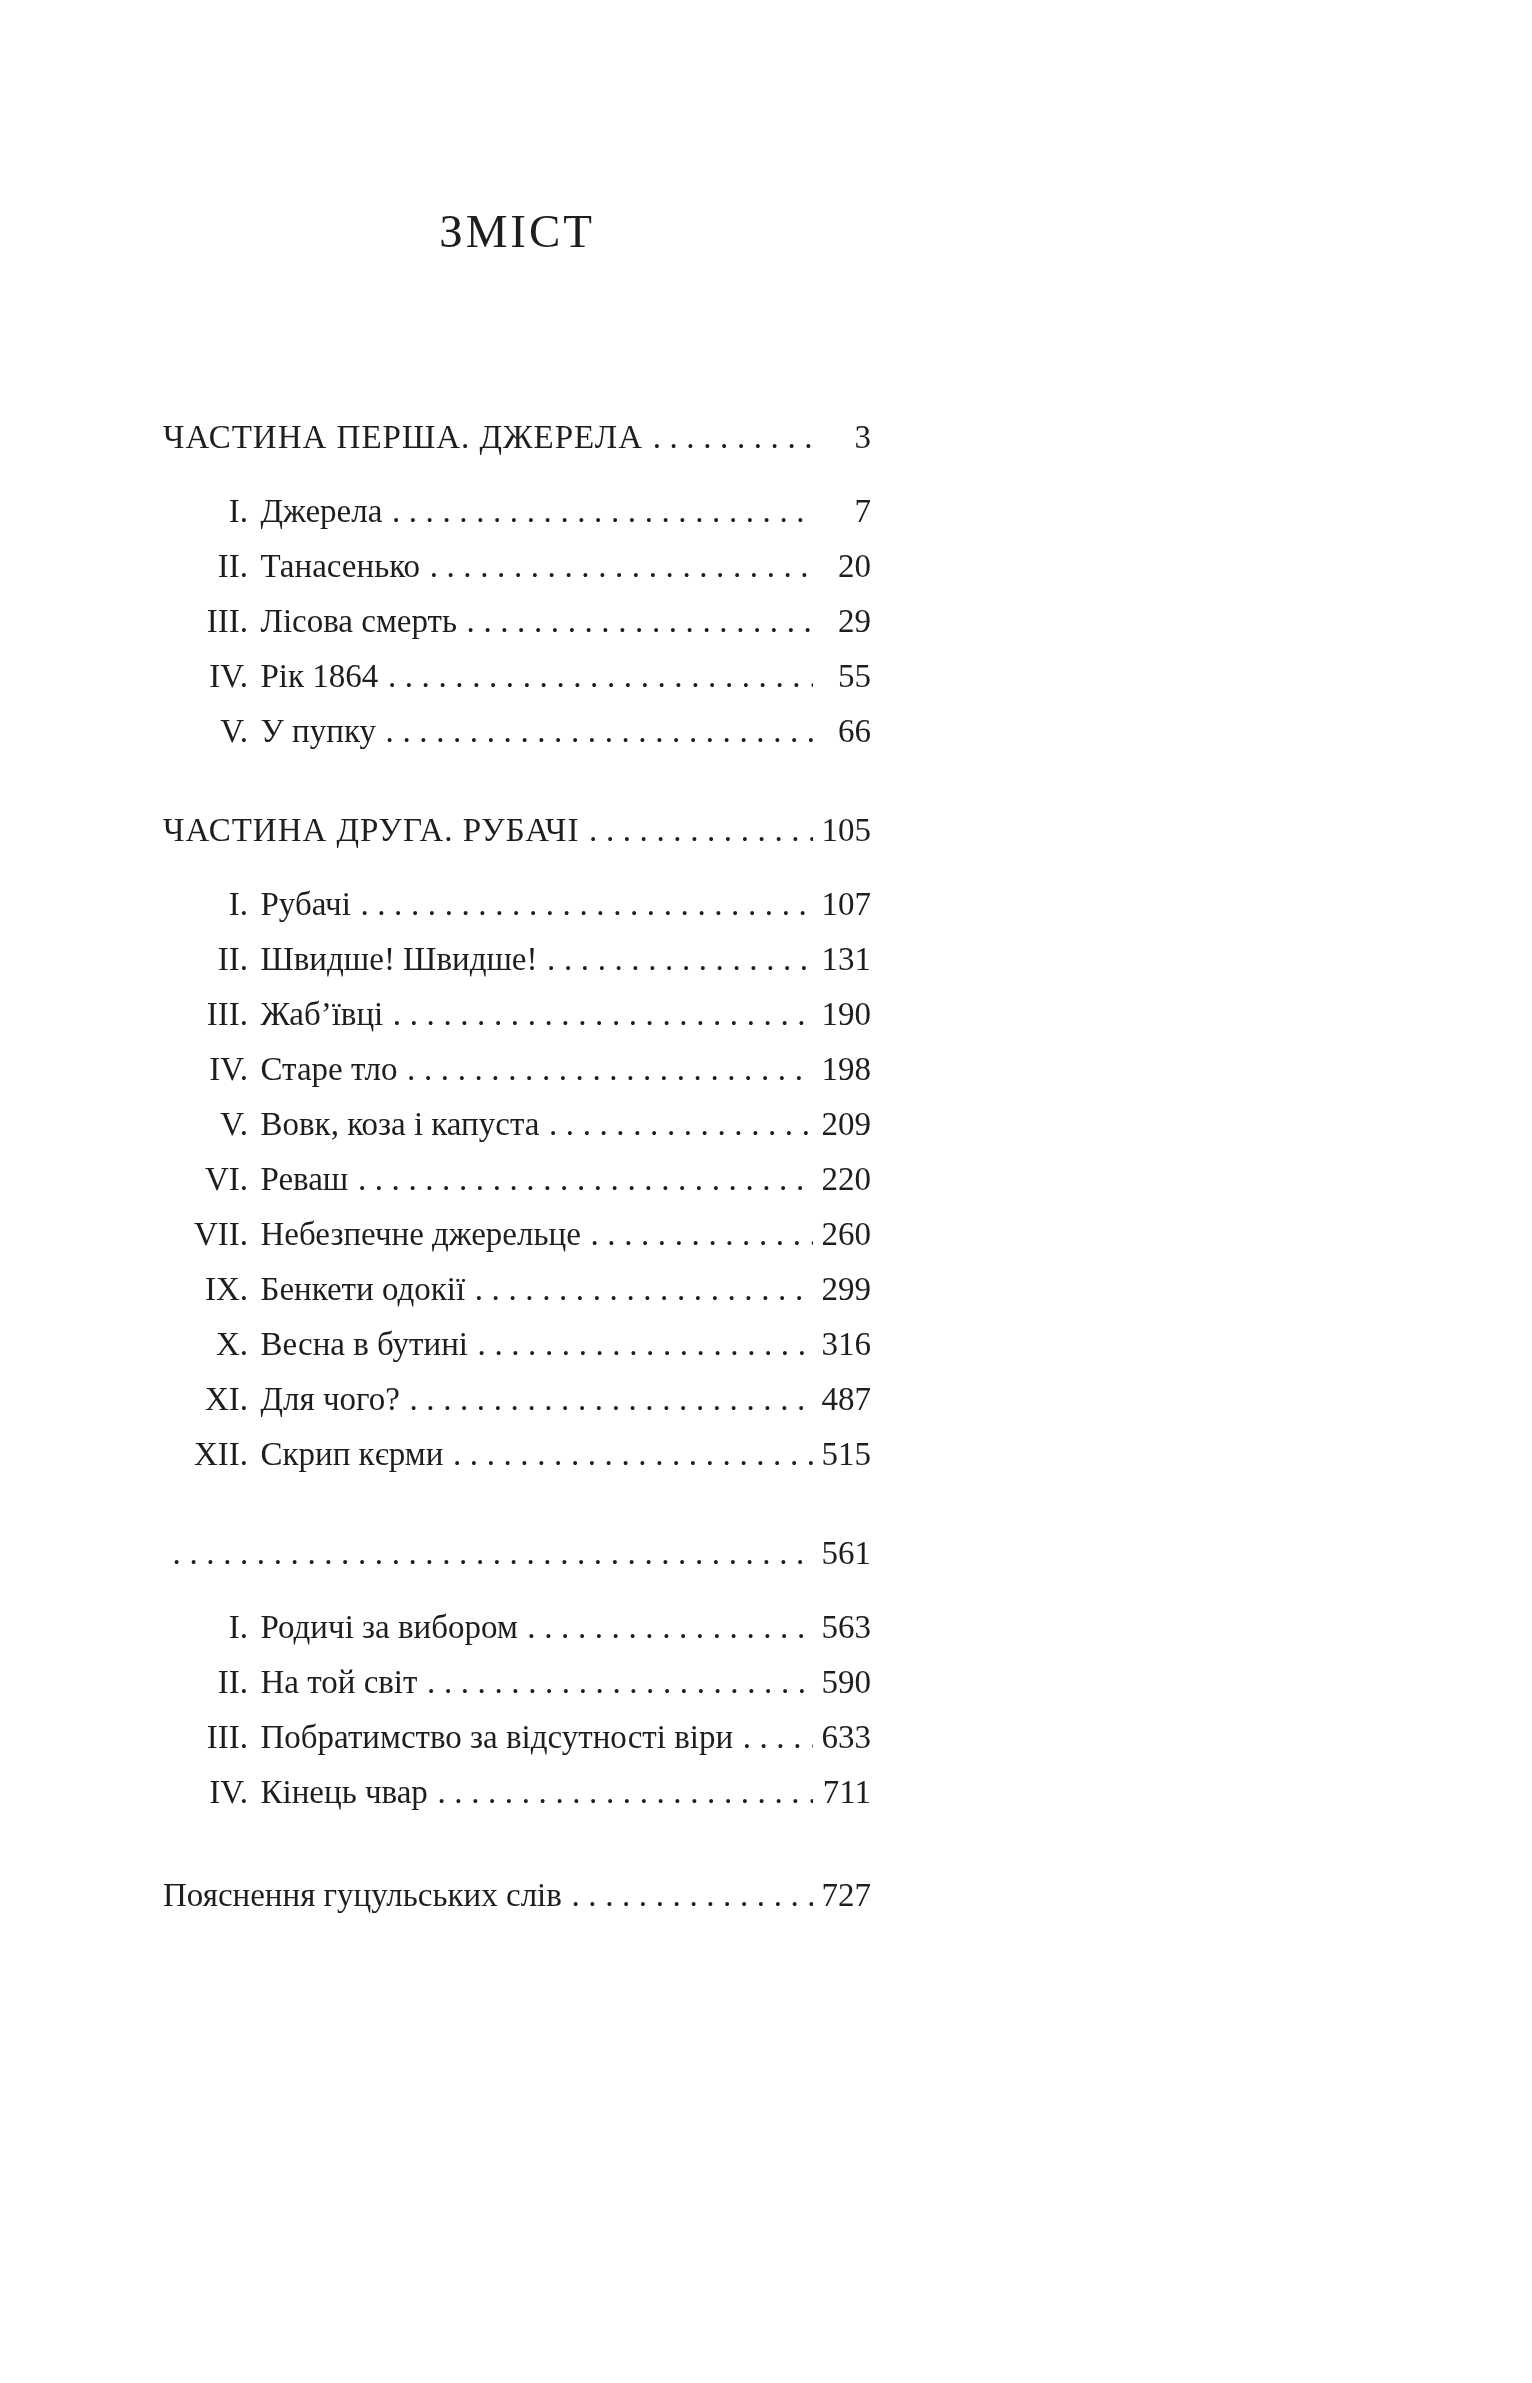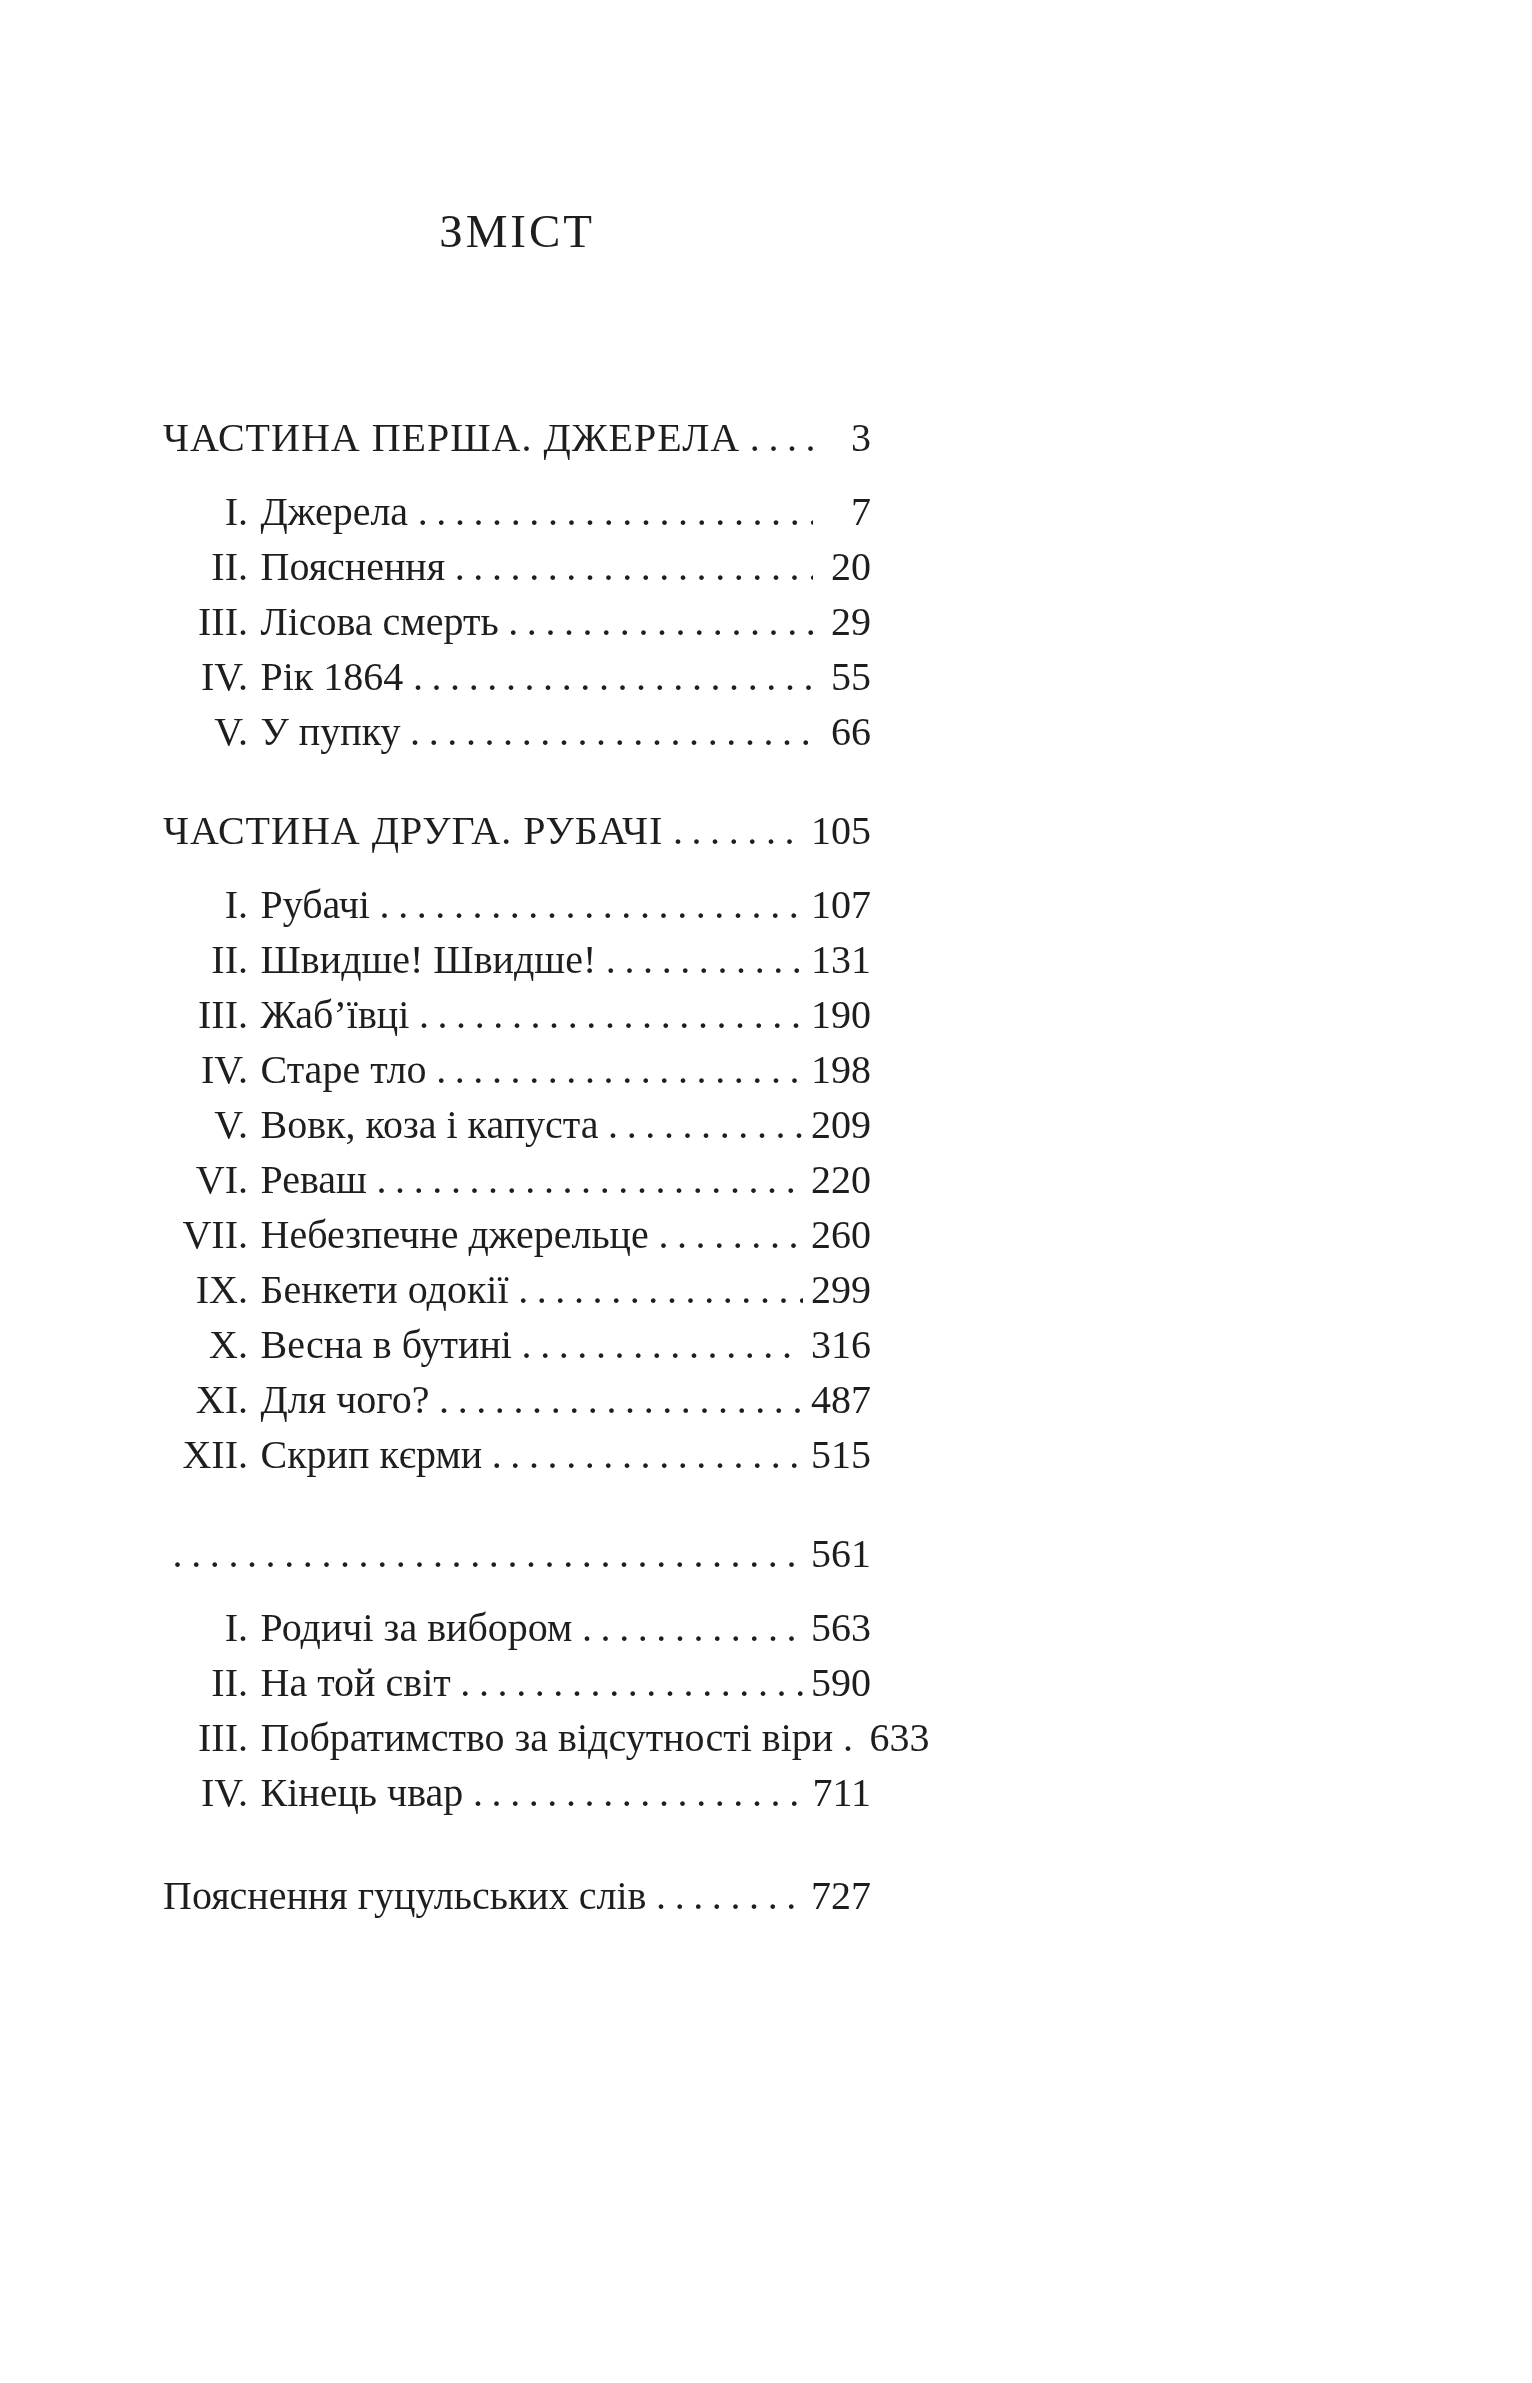--- a/index.html
+++ b/index.html
@@ -30,21 +30,21 @@
   }
   .toc-section {
     margin-top: 44px;
   }
   .toc-section:first-child {
     margin-top: 0;
   }
   .row {
     display: flex;
     align-items: baseline;
-    font-size: 40px;
+    font-size: 33px;
     line-height: 55px;
     white-space: nowrap;
   }
   .heading-row .heading-text {
     letter-spacing: 1px;
   }
   .entries {
     margin-top: 19px;
   }
   .num {
@@ -93,21 +93,21 @@
     <div class="entries">
   <div class="row entry-row">
     <span class="num">I.</span>
     <span class="entry-title">Джерела</span>
     <span class="leader"></span>
     <span class="page-num">7</span>
   </div>
 
   <div class="row entry-row">
     <span class="num">II.</span>
-    <span class="entry-title">Пояснення</span>
+    <span class="entry-title">Танасенько</span>
     <span class="leader"></span>
     <span class="page-num">20</span>
   </div>
 
   <div class="row entry-row">
     <span class="num">III.</span>
     <span class="entry-title">Лісова смерть</span>
     <span class="leader"></span>
     <span class="page-num">29</span>
   </div>

